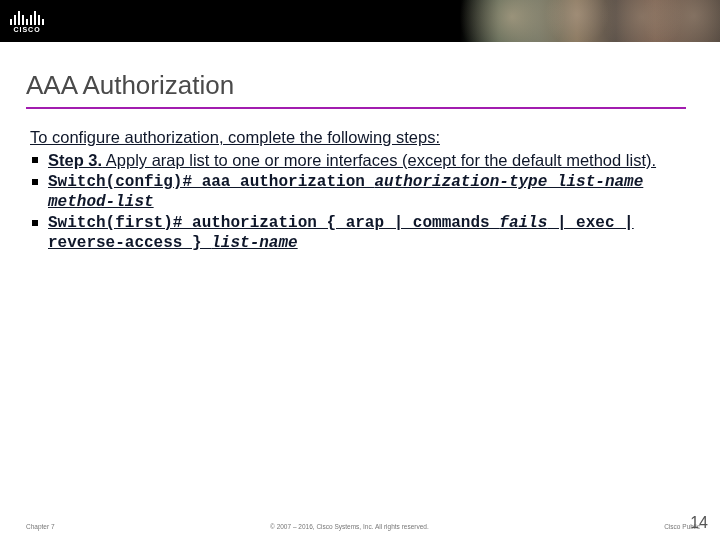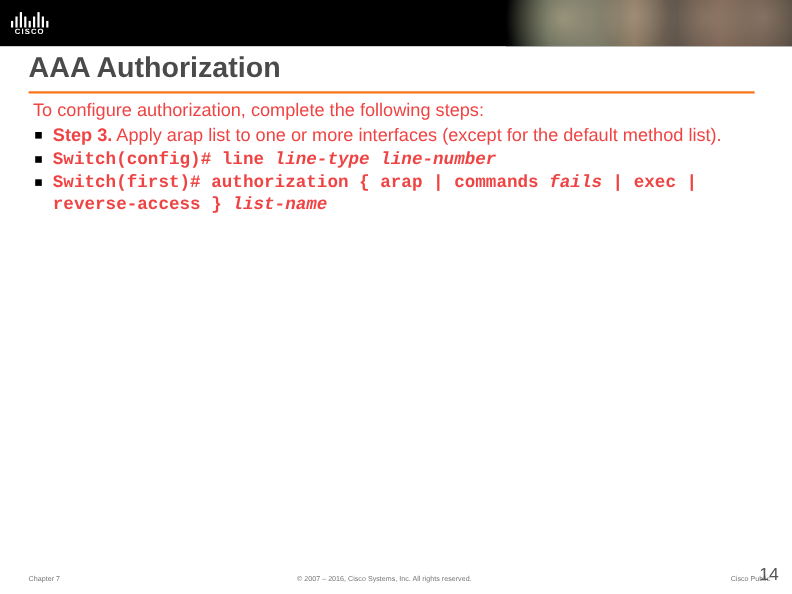--- a/index.html
+++ b/index.html
@@ -58,31 +58,32 @@
     inset: 0;
     background:
       radial-gradient(circle at 20% 40%, rgba(200,180,150,0.6) 0%, transparent 25%),
       radial-gradient(circle at 45% 35%, rgba(180,160,140,0.5) 0%, transparent 22%),
       radial-gradient(circle at 70% 40%, rgba(160,140,120,0.5) 0%, transparent 22%),
       radial-gradient(circle at 90% 38%, rgba(170,150,130,0.5) 0%, transparent 22%);
   }
   .title {
     color: #4a4a4a;
     font-size: 26px;
-    font-weight: bold;
-    margin: 4px 0 0 26px;
-    border-bottom: 2px solid #f97316;
+    font-weight: normal;
+    margin: 28px 0 0 26px;
+    border-bottom: 2px solid #a21caf;
     padding-bottom: 6px;
     width: 660px;
   }
   .content {
-    margin: 5px 30px 0 30px;
+    margin: 18px 30px 0 30px;
     font-size: 16.5px;
     line-height: 1.28;
-    color: #ef4444;
+    color: #0f172a;
+    text-decoration: underline;
   }
   .intro { margin-bottom: 2px; }
   ul.steps, ul.cmds {
     list-style: none;
     padding-left: 0;
     margin: 0;
   }
   ul.steps li, ul.cmds li {
     position: relative;
     padding-left: 18px;
@@ -152,21 +153,21 @@
 
 <h1 class="title">AAA Authorization</h1>
 
 <div class="content">
   <p class="intro">To configure authorization, complete the following steps:</p>
   <ul class="steps">
     <li><span class="step-label">Step 3.</span><span> Apply arap list to one or more interfaces (except for the default method list).</span></li>
   </ul>
 
   <ul class="cmds">
-    <li><span>Switch(config)# line </span><em>line-type line-number</em></li>
+    <li><span>Switch(config)# aaa authorization </span><em>authorization-type list-name method-list</em></li>
     <li><span>Switch(first)# authorization { arap | commands </span><em>fails</em><span> | exec | reverse-access } </span><em>list-name</em></li>
   </ul>
 </div>
 
 <div class="footer">
   <span class="footer-left">Chapter 7</span>
   <span class="footer-center">© 2007 – 2016, Cisco Systems, Inc. All rights reserved.</span>
   <span class="footer-right">Cisco Public</span>
 </div>
 <div class="page-num">14</div>

